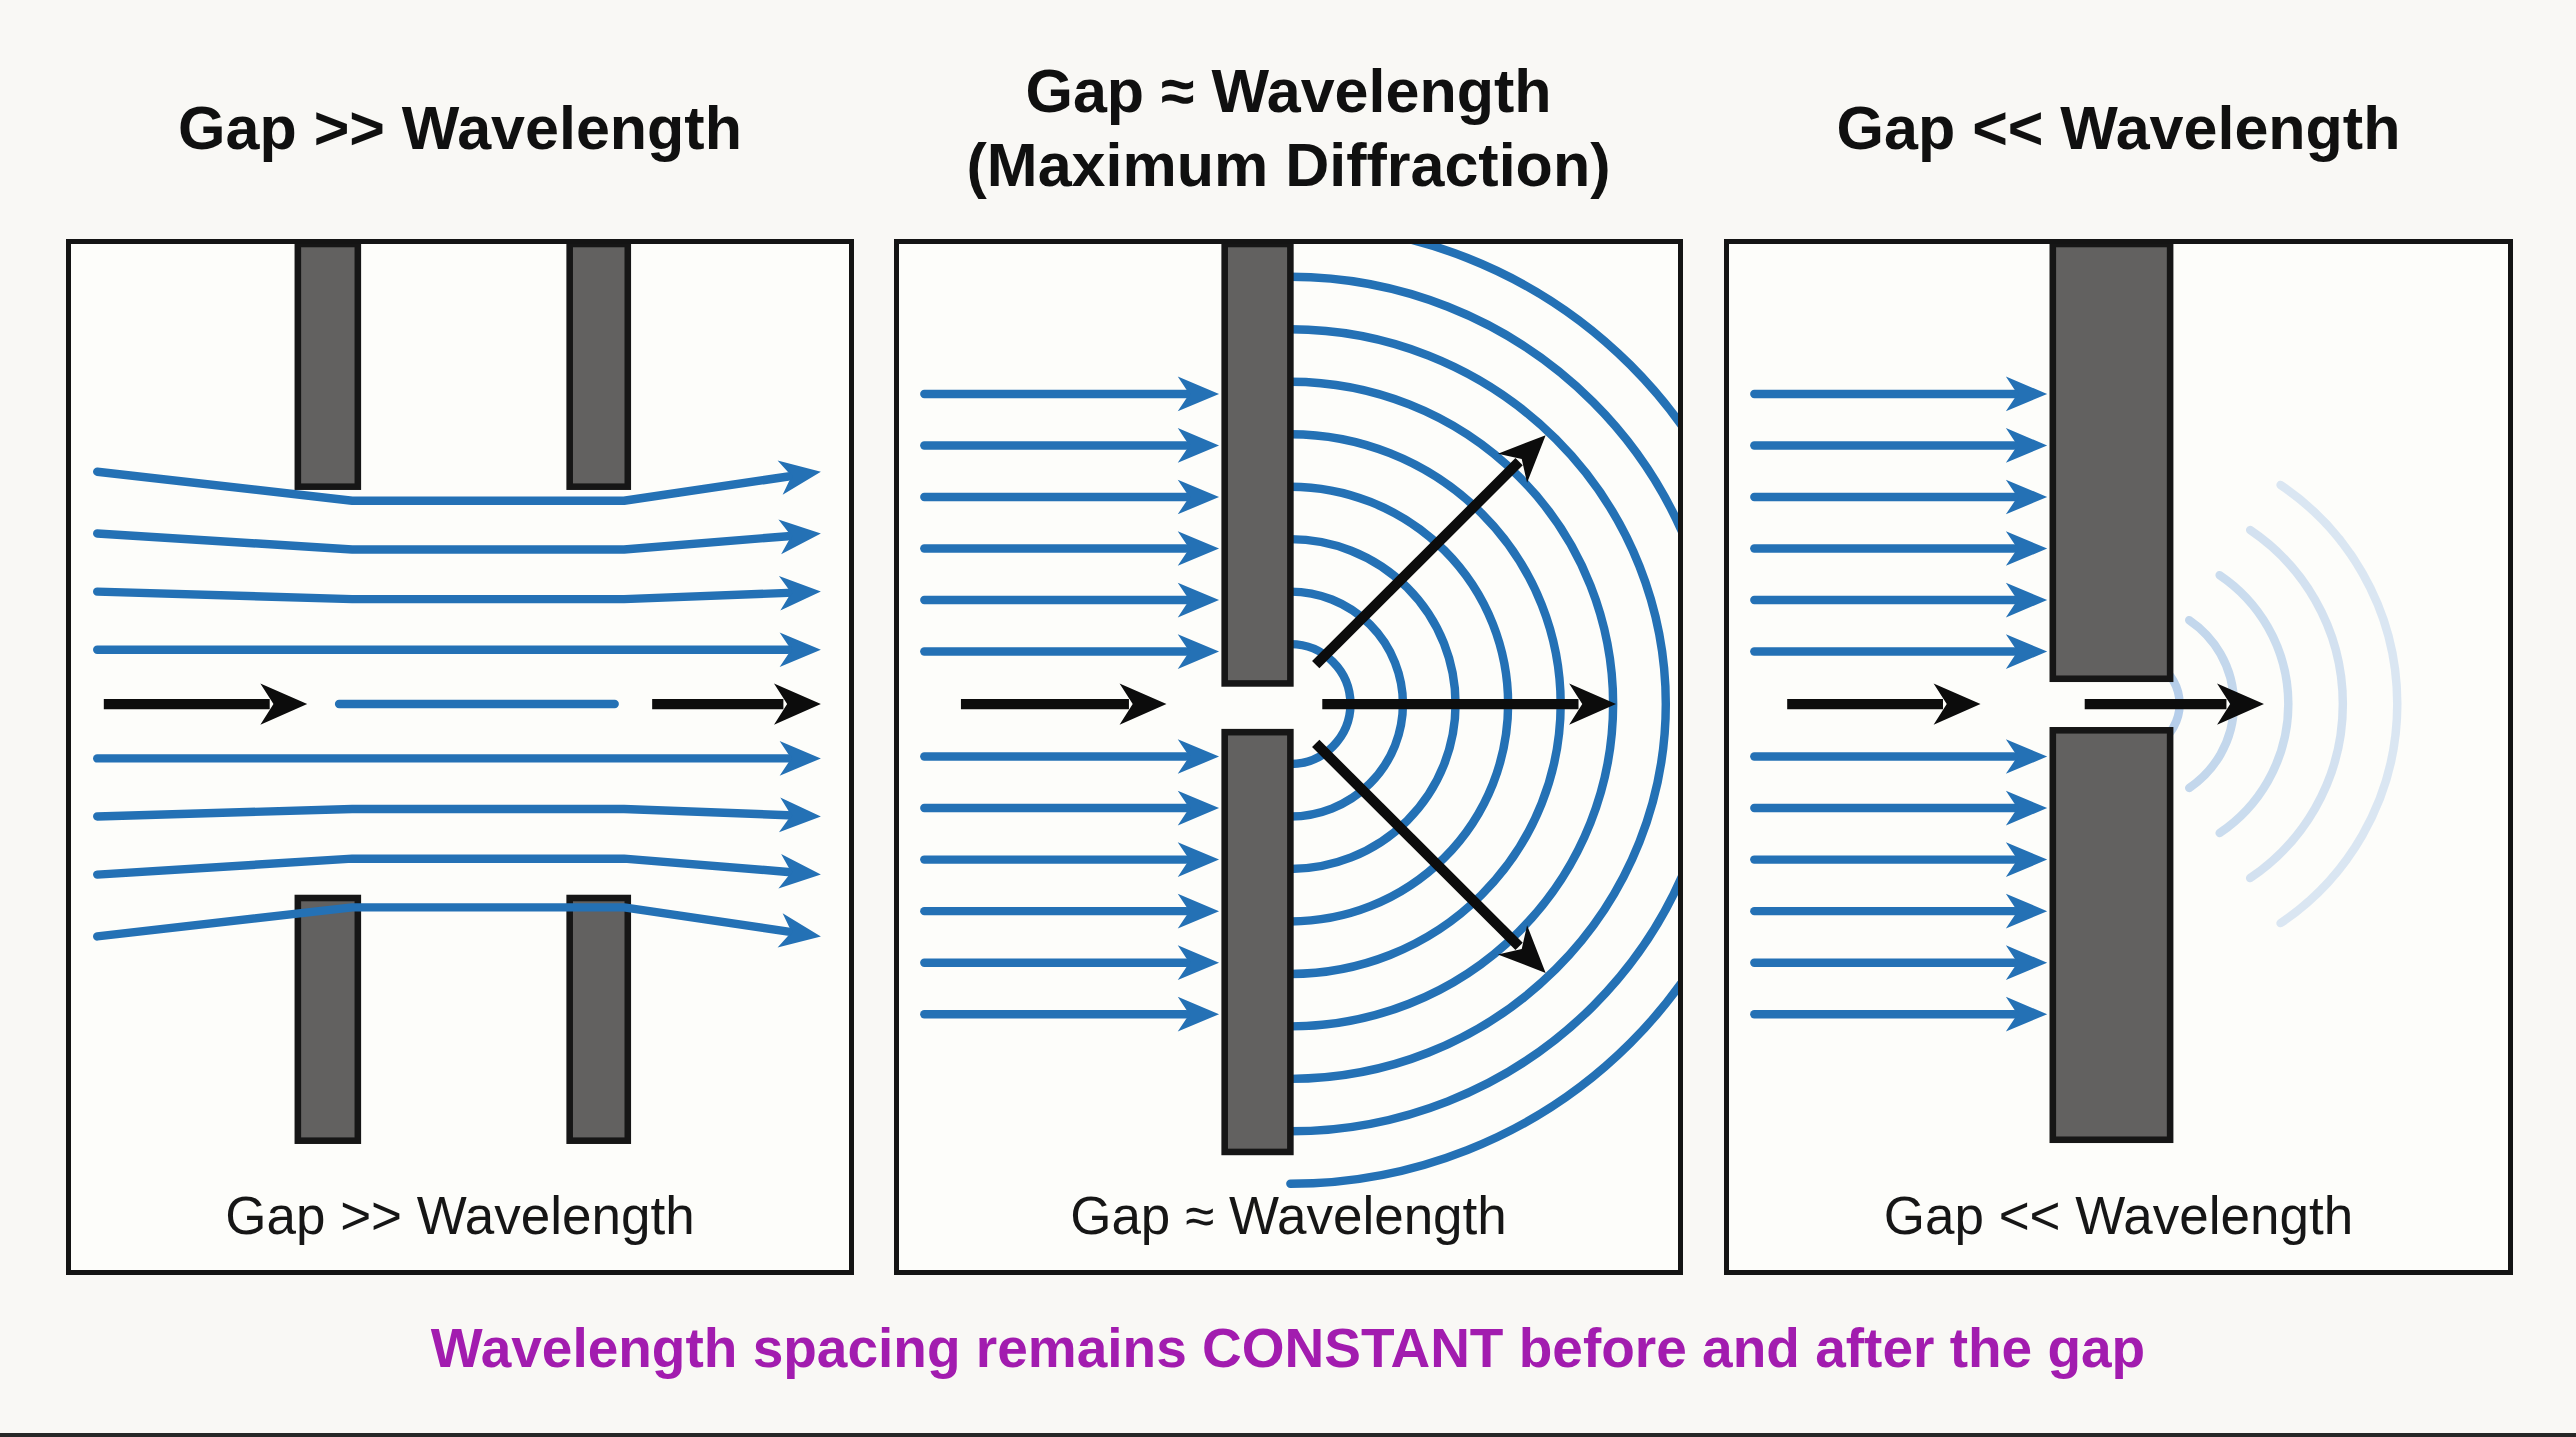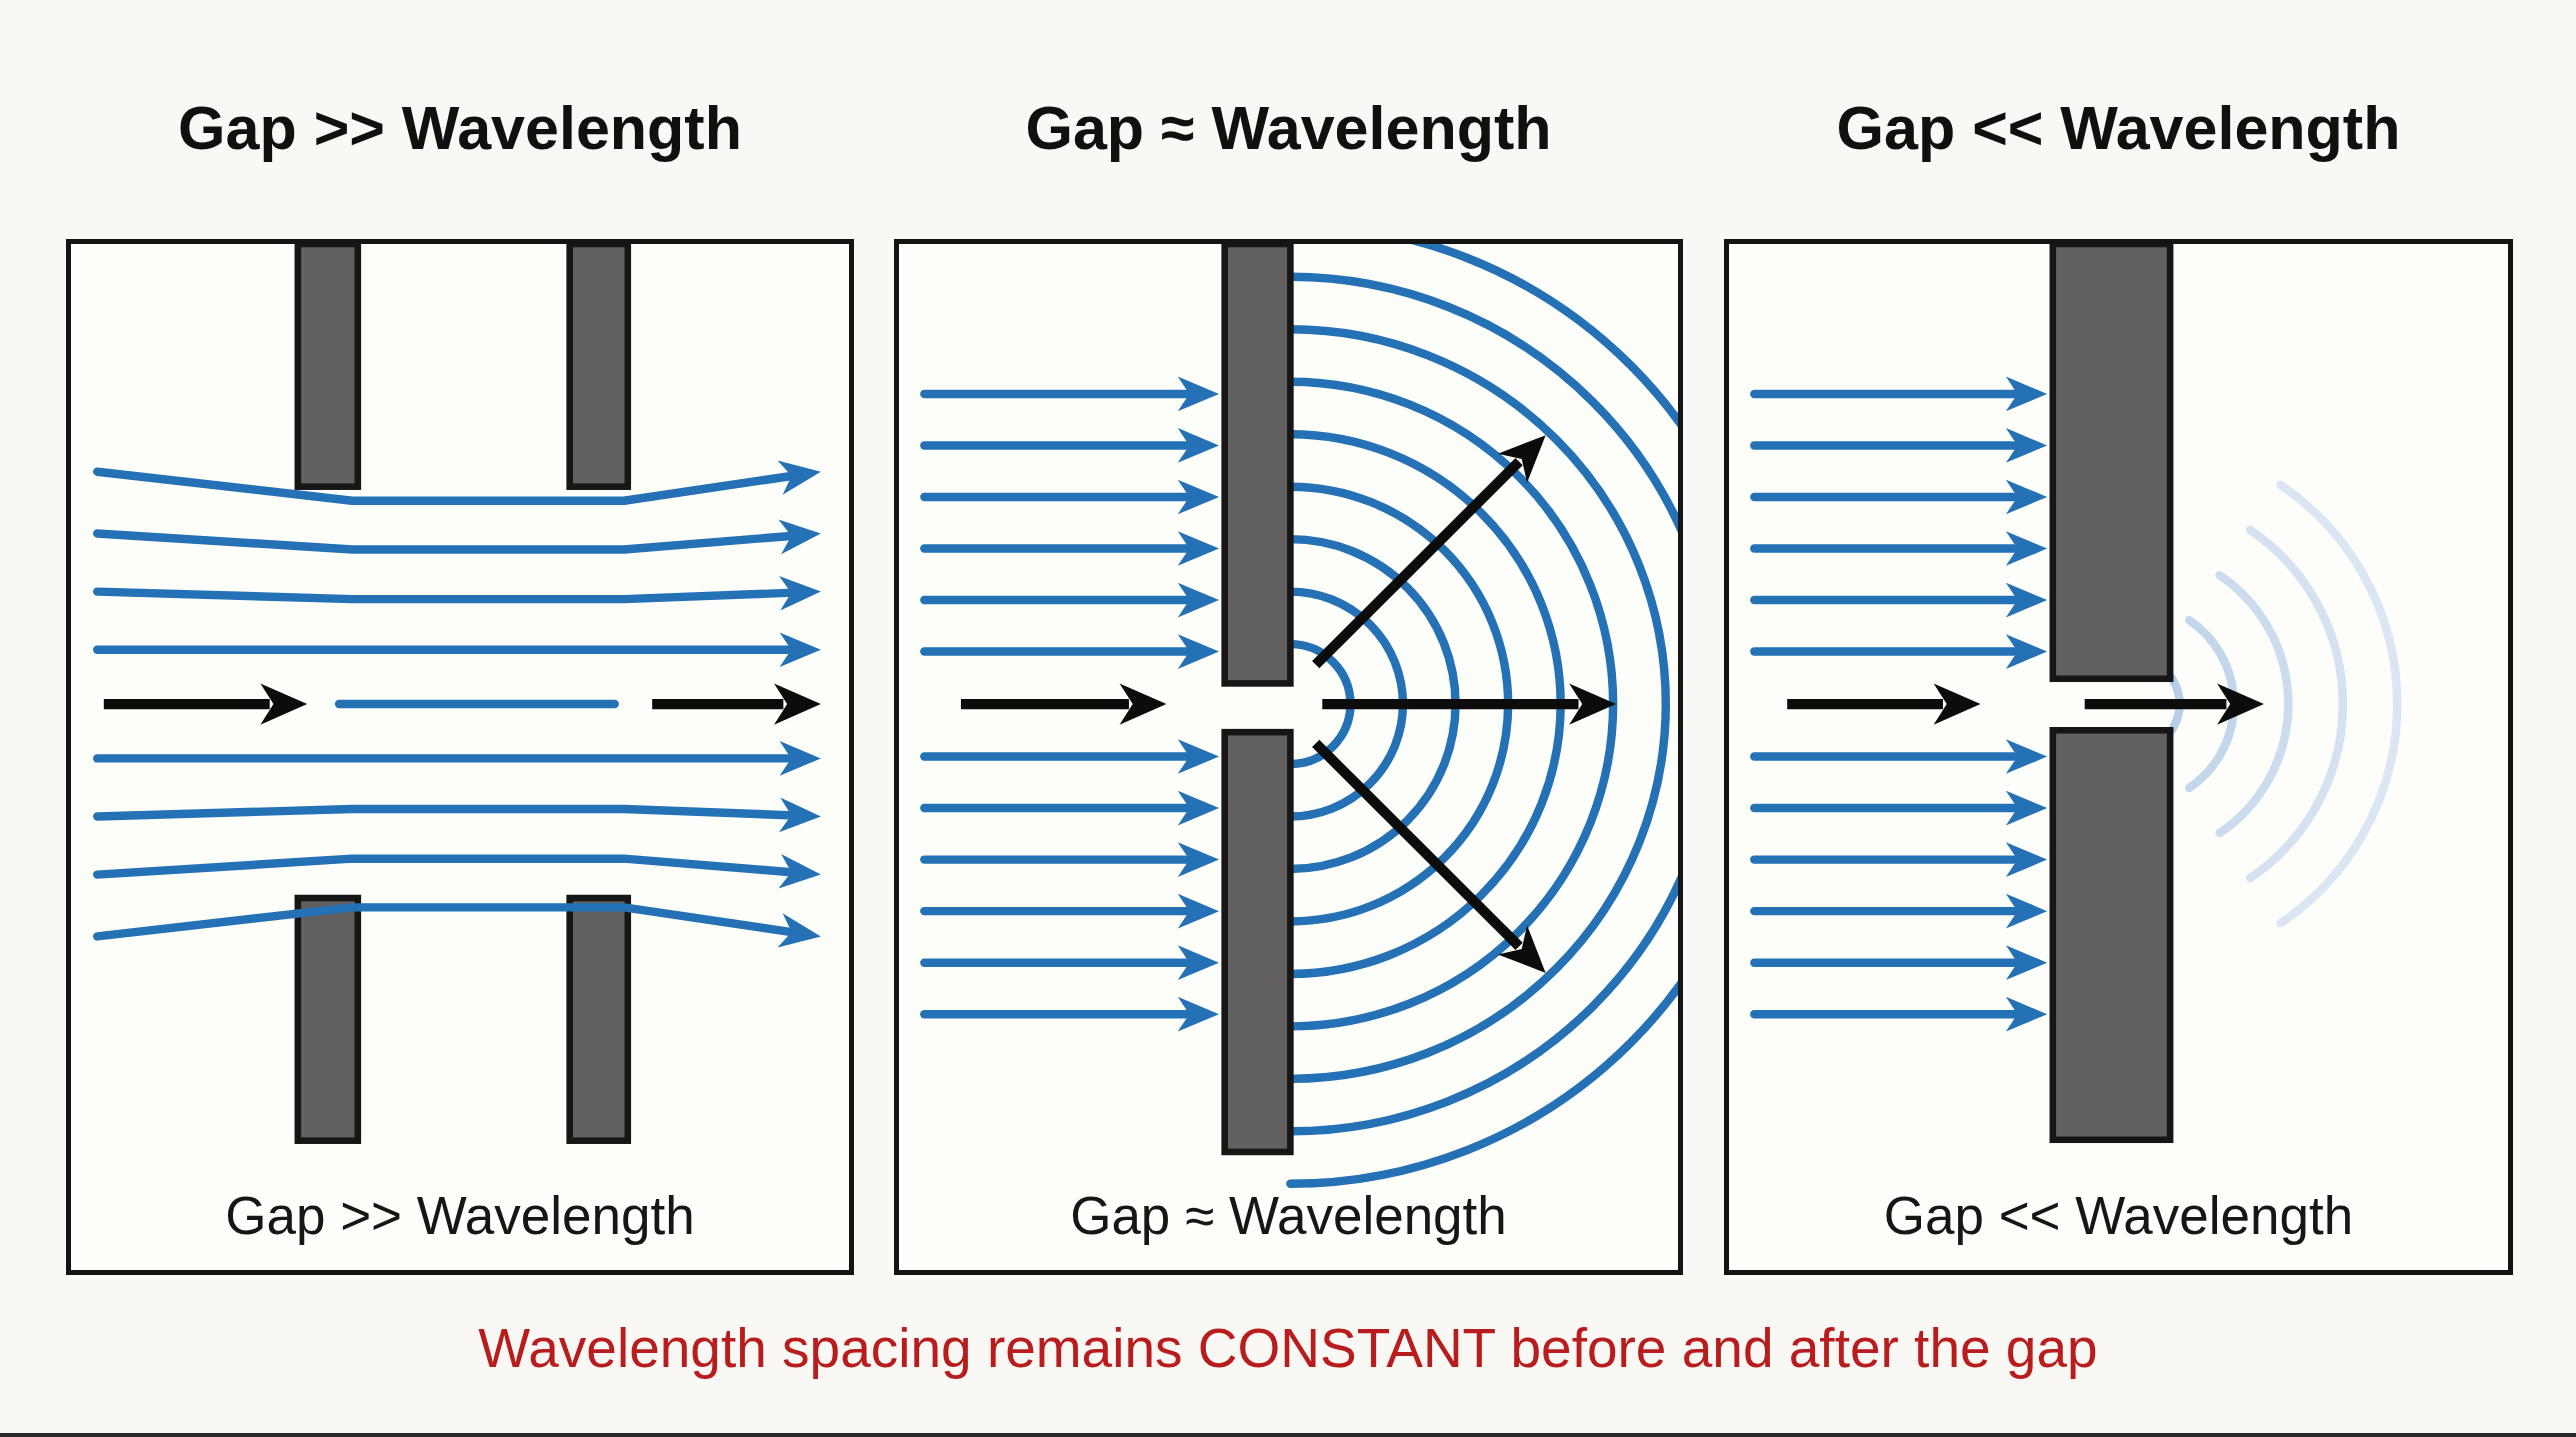--- a/index.html
+++ b/index.html
@@ -17,35 +17,36 @@
     position:absolute;top:239px;width:788px;height:1036px;
     background:#fdfdfa;border:5.6px solid #141414;box-sizing:border-box;
   }
   .panel svg{position:absolute;left:0;top:0;width:100%;height:100%;display:block}
   .caption{
     position:absolute;left:0;right:0;bottom:24px;text-align:center;
     font-size:53px;color:#161616;
   }
   .bottom-caption{
     position:absolute;top:1316px;left:0;width:100%;text-align:center;
-    font-size:55px;color:#b91c1c;
+    font-size:55px;color:#a21caf;font-weight:bold;
   }
   .bottom-edge{
     position:absolute;left:0;bottom:0;width:100%;height:4.7px;background:#272727;
   }
 </style>
 </head>
 <body>
 
 <div class="title" style="left:66px;width:788px">
   <div>Gap &gt;&gt; Wavelength</div>
   <div></div>
 </div>
 <div class="title" style="left:894px;width:789px">
   <div>Gap ≈ Wavelength</div>
+  <div>(Maximum Diffraction)</div>
 </div>
 <div class="title" style="left:1724px;width:789px">
   <div>Gap &lt;&lt; Wavelength</div>
   <div></div>
 </div>
 
 <div class="panel" style="left:66px">
   <svg id="svg-p0" viewBox="0 0 830 1095" preserveAspectRatio="none">
       <rect x="242" y="0" width="64" height="259" fill="#626160" stroke="#161616" stroke-width="7"></rect>
       <rect x="532" y="0" width="62" height="259" fill="#626160" stroke="#161616" stroke-width="7"></rect>

